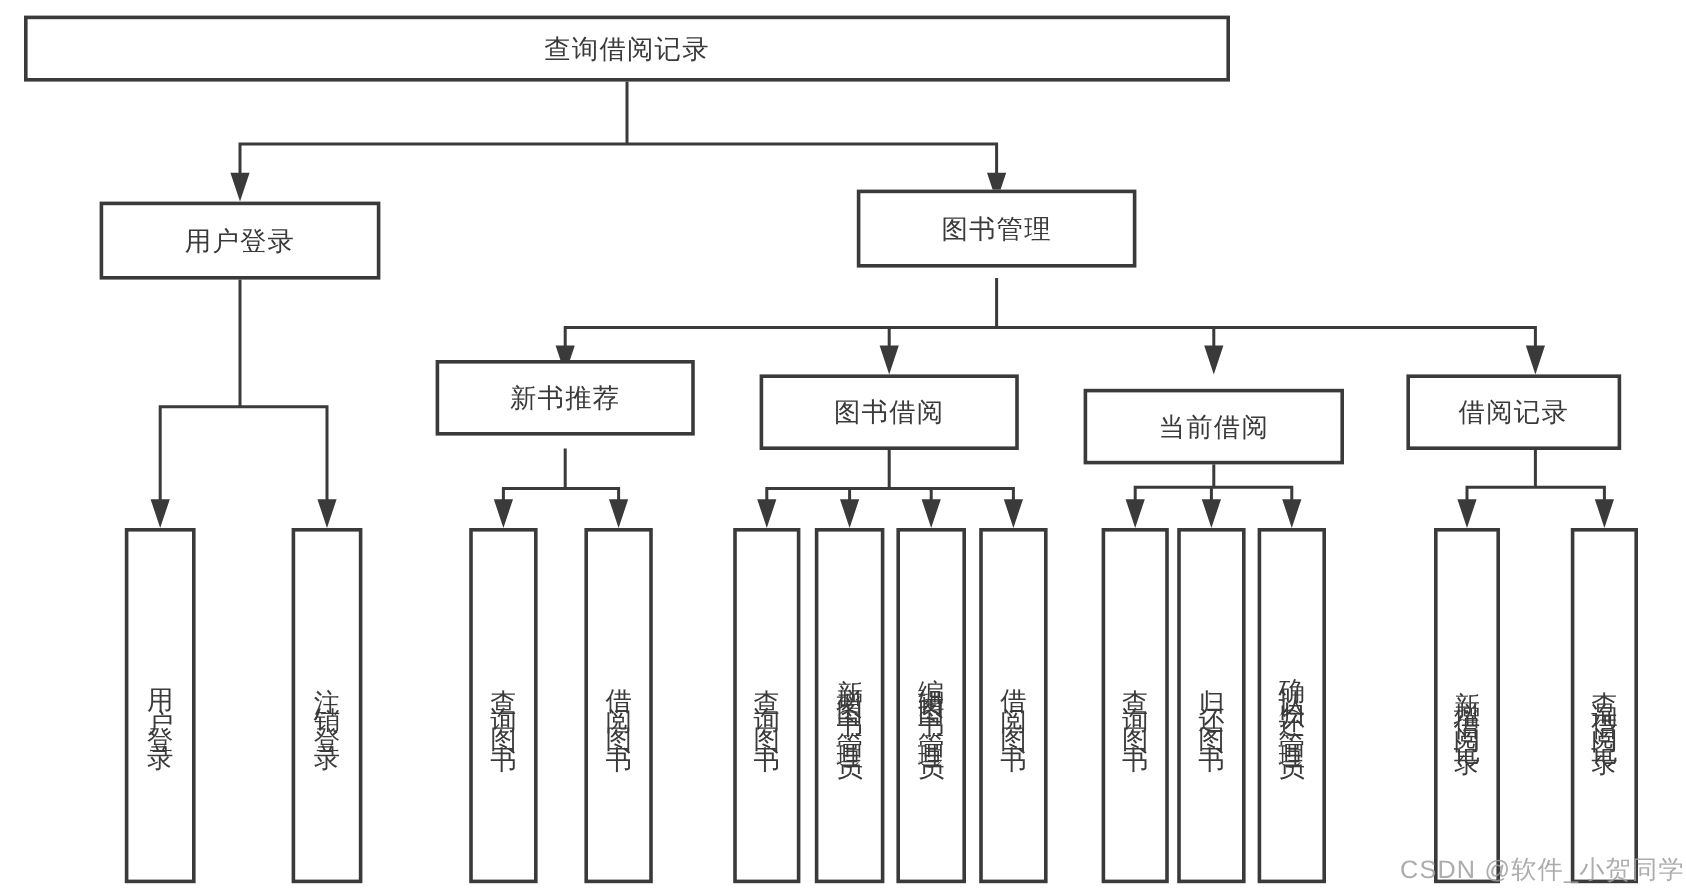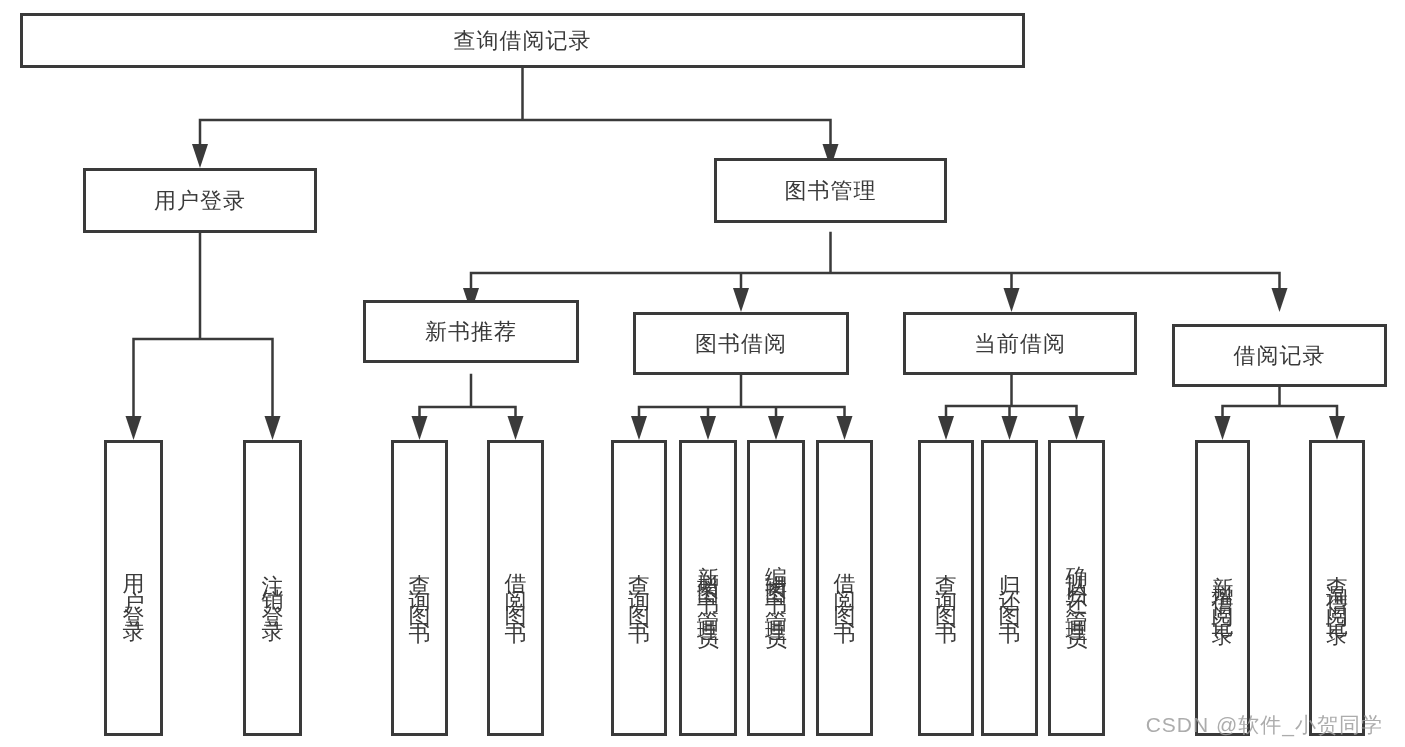--- a/index.html
+++ b/index.html
@@ -15,21 +15,21 @@
     display:flex; align-items:center; justify-content:center; z-index:2;
   }
   .box.h { font-size:22px; letter-spacing:1px; }
   .box.v span {
     writing-mode:vertical-rl; text-orientation:mixed;
     font-size:22px; letter-spacing:10px; line-height:1;
   }
   .box.v.wide span { letter-spacing:16px; }
   .box.v.dense span { letter-spacing:9px; }
   .watermark {
-    position:absolute; top:711px; right:22px; z-index:6;
+    position:absolute; top:711px; right:1px; z-index:6;
     font-size:21px; color:rgba(157,157,157,0.85); letter-spacing:1px;
     font-family:"Liberation Sans","DejaVu Sans",sans-serif;
   }
 </style>
 </head>
 <body>
 
 <div class="canvas">
 
   <svg class="connector-layer" viewBox="0 0 1405 747" xmlns="http://www.w3.org/2000/svg">
@@ -74,24 +74,24 @@
   <div class="box h" style="left:714px;top:158px;width:233px;height:65px">
     <span>图书管理</span>
   </div>
 
   <div class="box h" style="left:363px;top:300px;width:216px;height:63px">
     <span>新书推荐</span>
   </div>
   <div class="box h" style="left:633px;top:312px;width:216px;height:63px">
     <span>图书借阅</span>
   </div>
-  <div class="box h" style="left:903px;top:312px;width:234px;height:63px">
+  <div class="box h" style="left:903px;top:324px;width:217px;height:63px">
     <span>当前借阅</span>
   </div>
-  <div class="box h" style="left:1172px;top:324px;width:215px;height:63px">
+  <div class="box h" style="left:1172px;top:312px;width:179px;height:63px">
     <span>借阅记录</span>
   </div>
 
   <div class="box v wide" style="left:104px;top:440px;width:59px;height:296px">
     <span>用户登录</span>
   </div>
   <div class="box v wide" style="left:243px;top:440px;width:59px;height:296px">
     <span>注销登录</span>
   </div>
 

